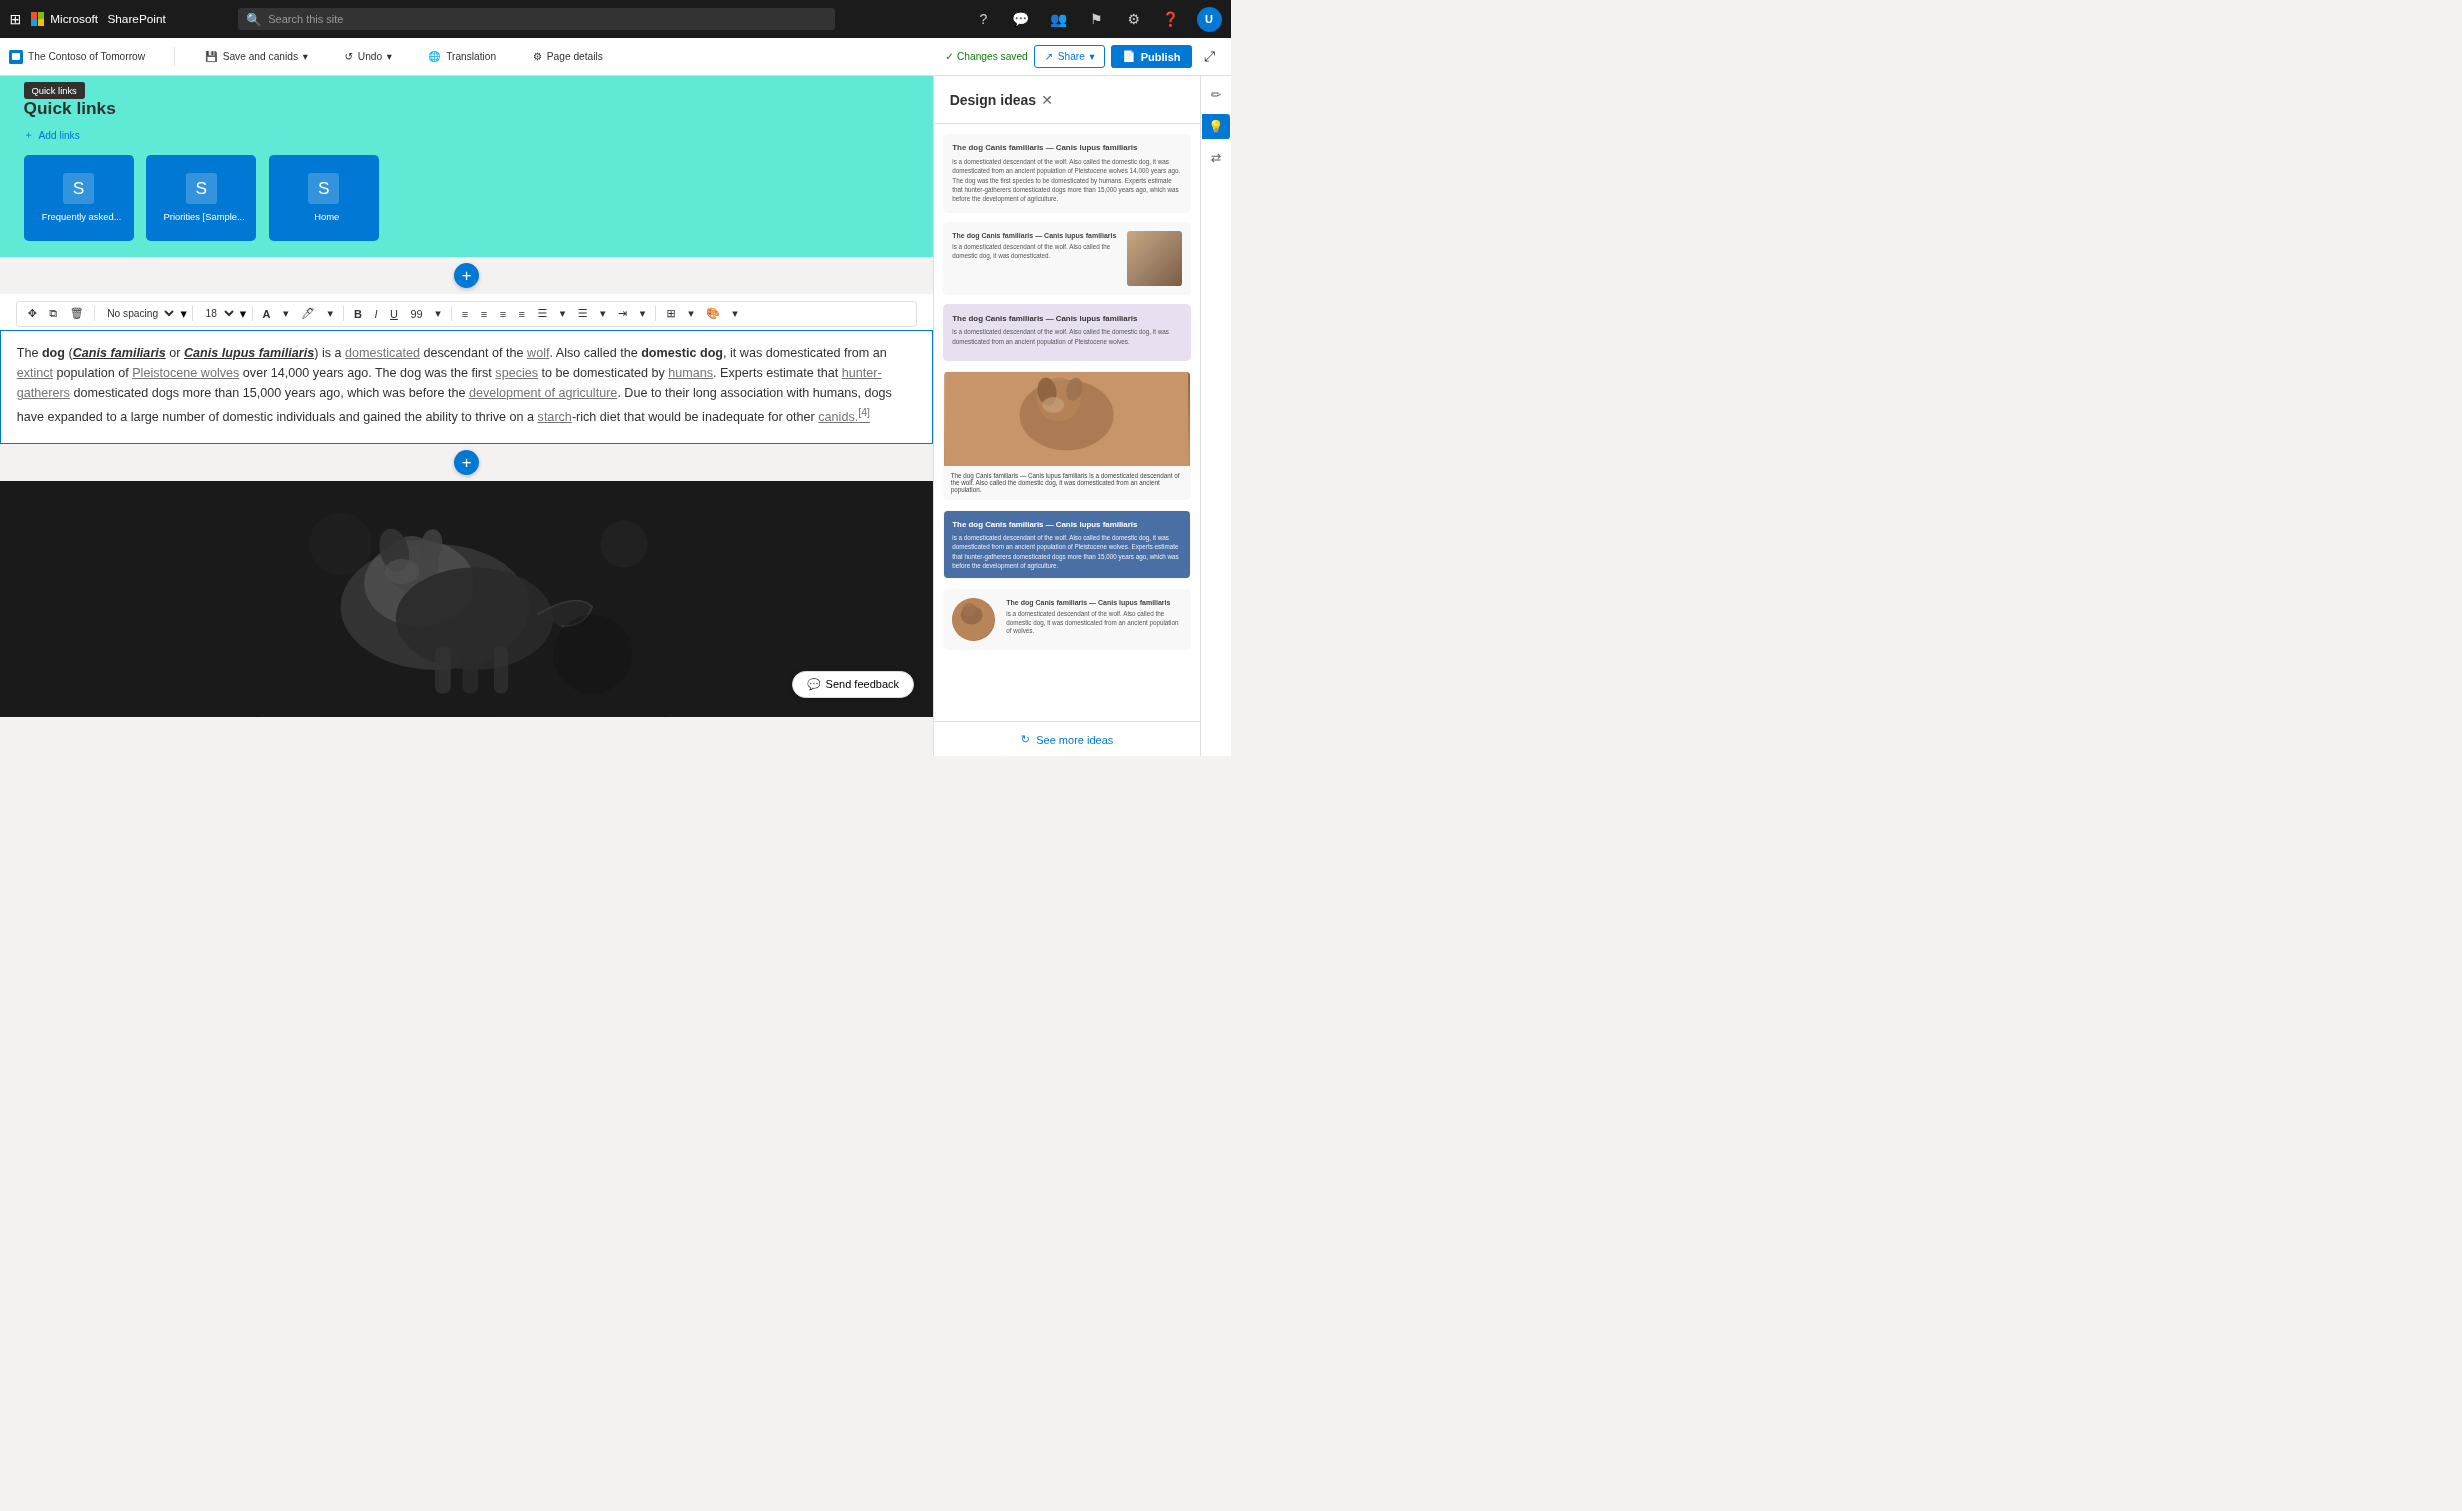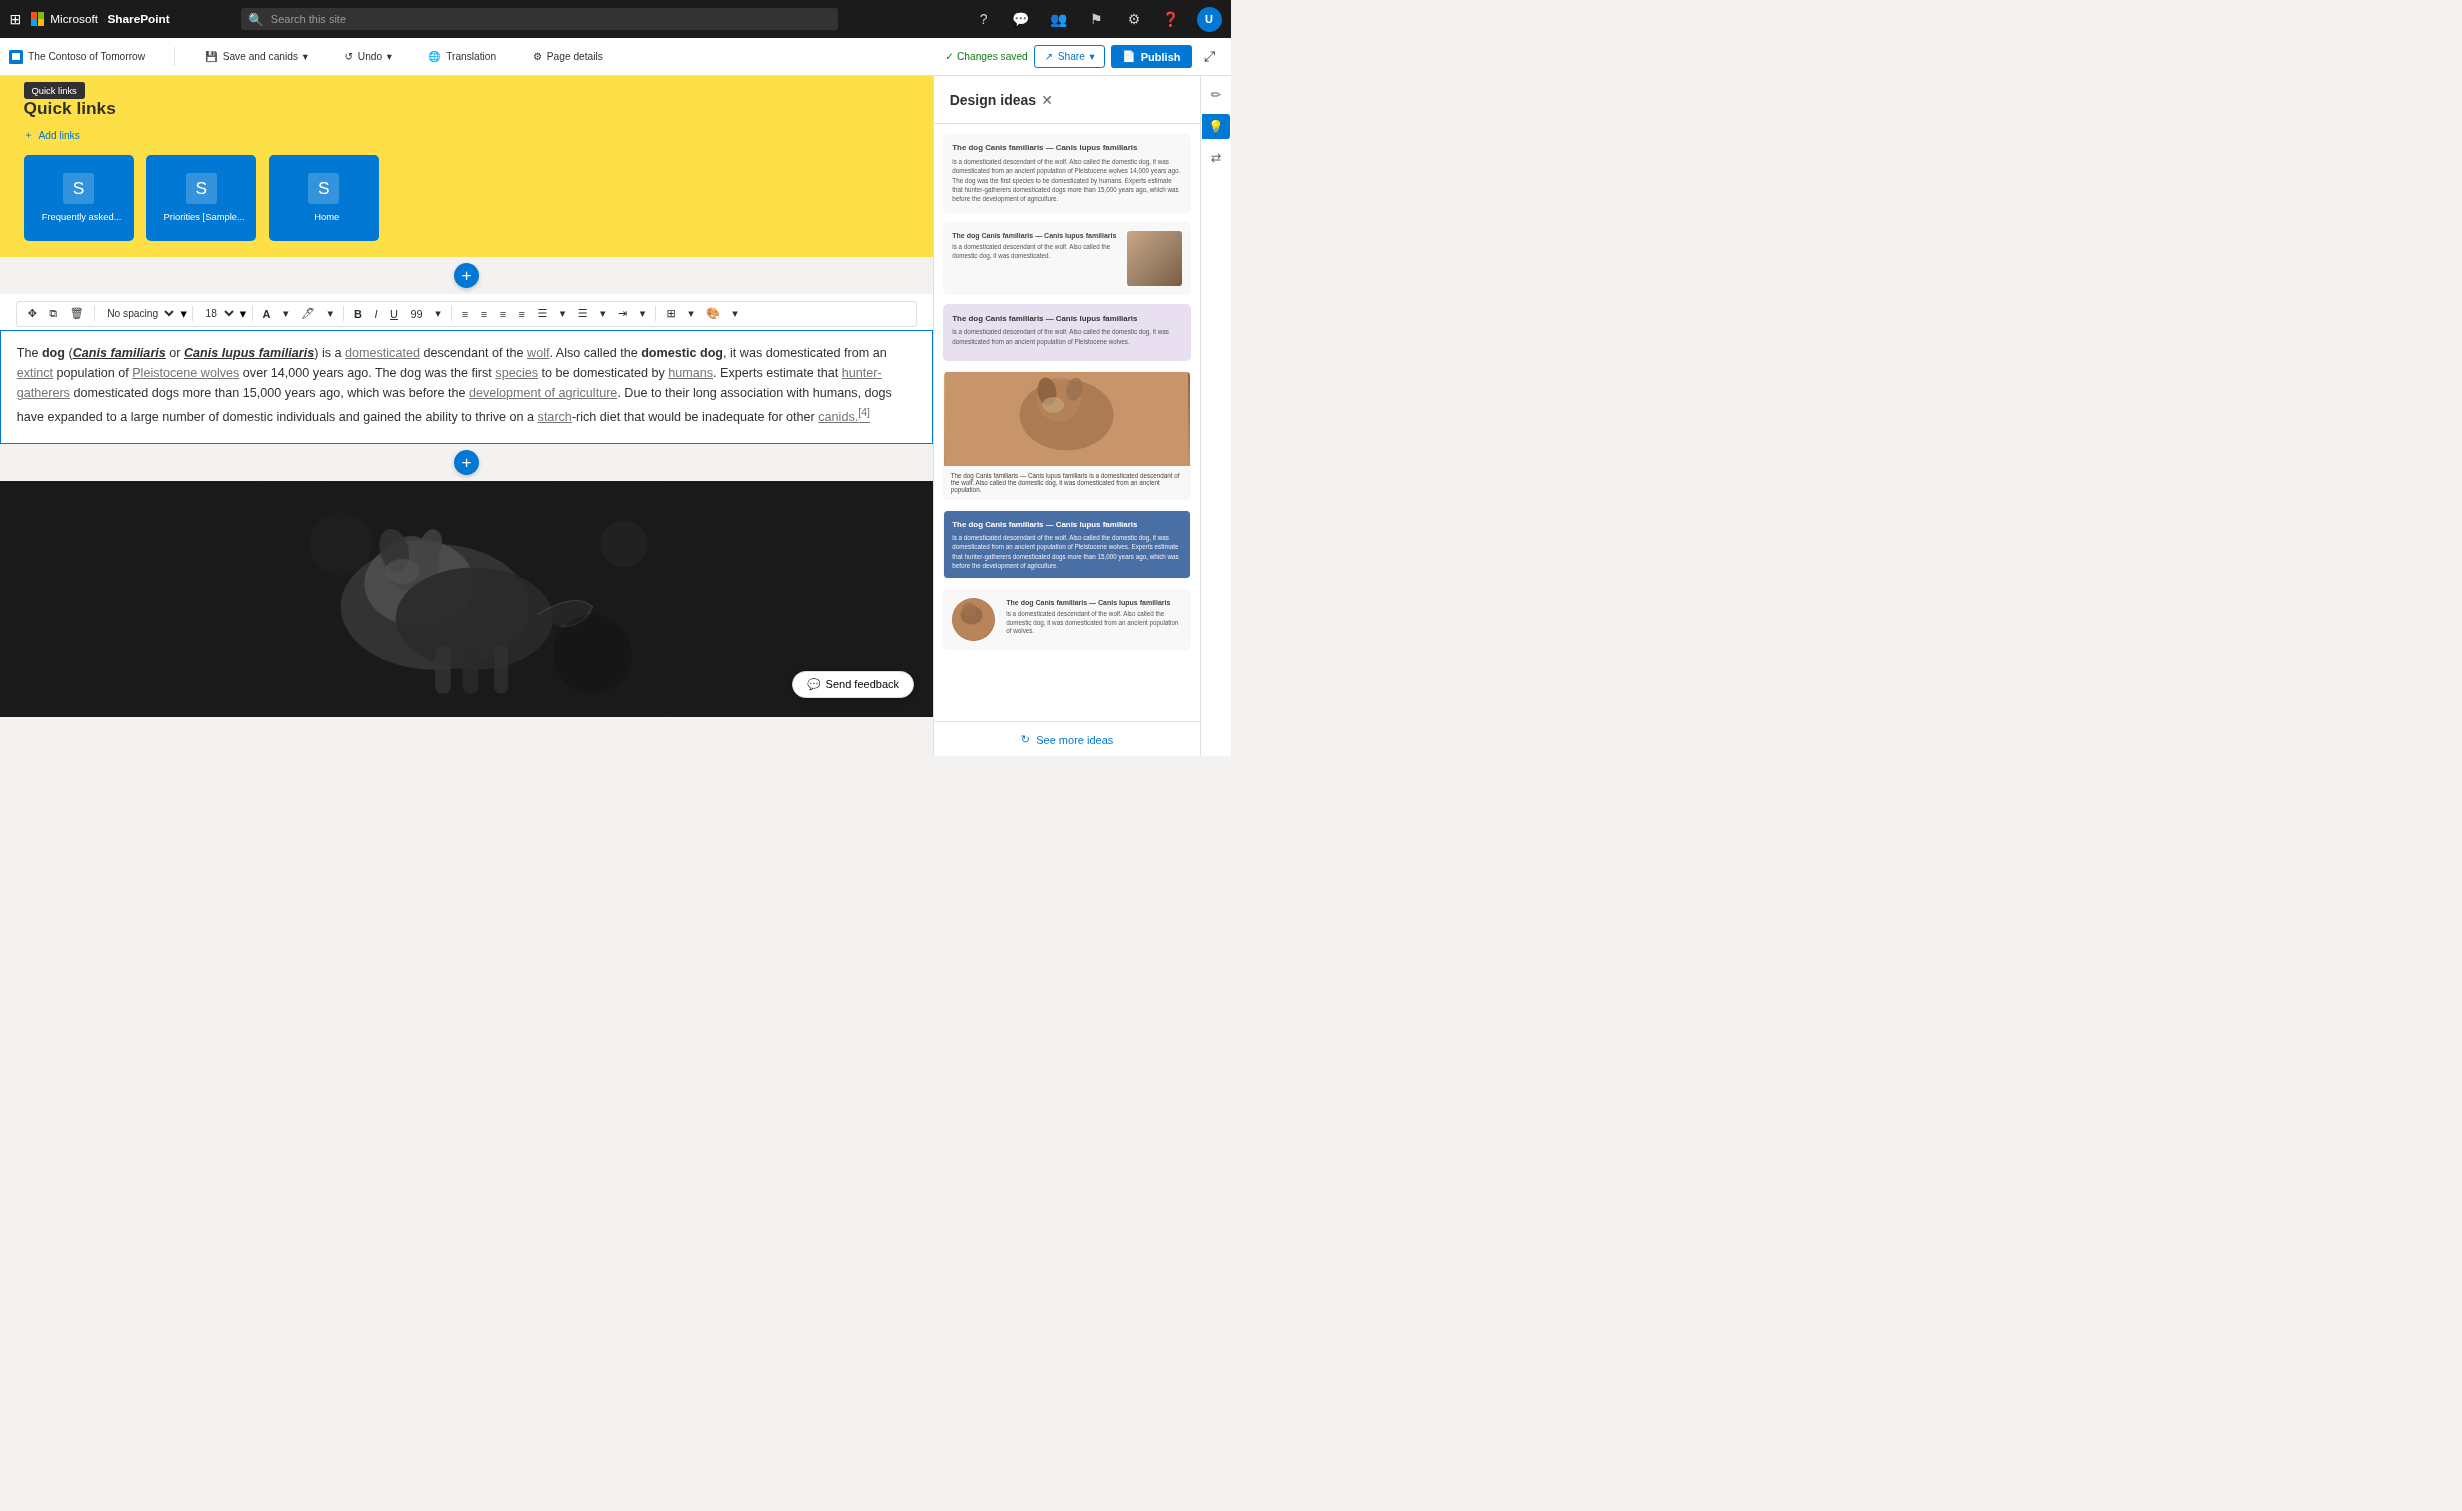--- a/index.html
+++ b/index.html
@@ -16,21 +16,21 @@
     }
     .waffle-icon { color: white; font-size: 14px; cursor: pointer; }
     .ms-logo { display: flex; align-items: center; gap: 1.6px; }
     .ms-logo-squares { display: grid; grid-template-columns: 6.3px 6.3px; gap: 0.8px; }
     .ms-logo-squares div { width: 6.3px; height: 6.3px; }
     .ms-logo-squares .red { background: #f35325; }
     .ms-logo-squares .green { background: #81bc06; }
     .ms-logo-squares .blue { background: #05a6f0; }
     .ms-logo-squares .yellow { background: #ffba08; }
     .ms-logo-text { color: white; font-size: 11.8px; font-weight: 400; margin-left: 4.7px; }
-    .sharepoint-text { color: white; font-size: 11.8px; font-weight: 700; }
+    .sharepoint-text { color: white; font-size: 11.8px; font-weight: 400; }
     .search-bar {
       flex: 1;
       max-width: 597px;
       margin: 0 auto;
       background: #333333;
       border-radius: 3.1px;
       display: flex;
       align-items: center;
       padding: 3.1px 7.9px;
       gap: 6.3px;
@@ -103,21 +103,21 @@
     
     .content-area {
       flex: 1;
       overflow-y: auto;
       background: #f3f2f1;
       position: relative;
     }
 
     
     .quick-links-section {
-      background: #fde047;
+      background: #5eead4;
       margin: 0;
       padding: 15.7px 23.6px;
       position: relative;
     }
     .quick-links-tooltip {
       position: absolute;
       top: 6.3px;
       left: 23.6px;
       background: #323130;
       color: white;

